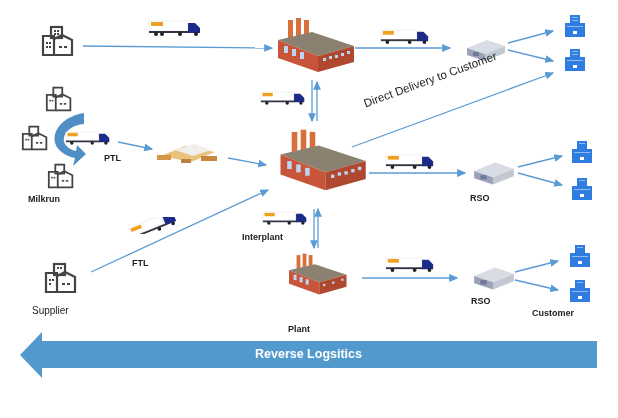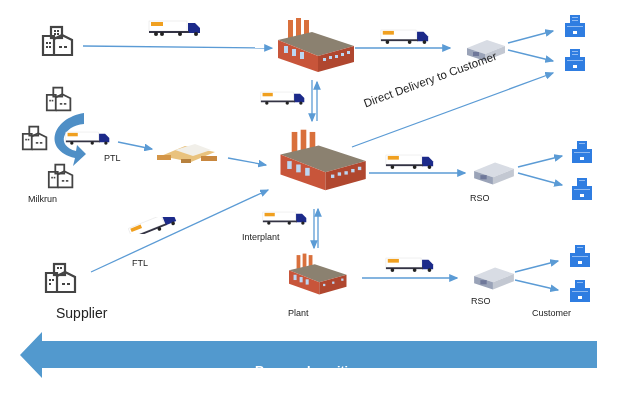--- a/index.html
+++ b/index.html
@@ -1,22 +1,22 @@
 <!DOCTYPE html>
 <html><head>
 <meta charset="utf-8">
 <style>
   html,body{margin:0;padding:0;background:#fff;}
   #stage{position:relative;width:618px;height:418px;overflow:hidden;background:#fff;font-family:"Liberation Sans",sans-serif;}
   svg#lines{position:absolute;left:0;top:0;}
-  .lbl{position:absolute;font-size:9px;color:#222;white-space:nowrap;}
-  .lbl-lg{position:absolute;font-size:14px;color:#222;white-space:nowrap;margin-left:24px;}
+  .lbl{position:absolute;font-size:9px;color:#222;white-space:nowrap;font-weight:bold;}
+  .lbl-lg{position:absolute;font-size:10px;color:#222;white-space:nowrap;}
   .ico{position:absolute;}
   #direct-label{position:absolute;left:362px;top:98px;font-size:11.5px;color:#222;transform:rotate(-20deg);transform-origin:0 0;white-space:nowrap;}
-  #reverse-label{position:absolute;left:255px;top:364px;font-size:12.5px;font-weight:bold;color:#fff;}
+  #reverse-label{position:absolute;left:255px;top:347px;font-size:12.5px;font-weight:bold;color:#fff;}
 </style>
 </head>
 <body>
 
 <div id="stage">
 
   <svg id="lines" width="618" height="418">
     <defs>
       <marker id="ah" markerWidth="7" markerHeight="6" refX="6" refY="3" orient="auto">
         <path d="M0,0 L7,3 L0,6 Z" fill="#5b9bd5"></path>
@@ -334,19 +334,19 @@
         <circle cx="32" cy="15" r="2" fill="#222"></circle>
         <circle cx="48" cy="15" r="2" fill="#222"></circle>
       </g>
     </svg>
 
   <div class="lbl" style="left:104px;top:153px">PTL</div>
   <div class="lbl" style="left:28px;top:194px">Milkrun</div>
   <div class="lbl" style="left:132px;top:258px">FTL</div>
   <div class="lbl-lg" style="left:32px;top:305px">Supplier</div>
   <div class="lbl" style="left:242px;top:232px">Interplant</div>
-  <div class="lbl" style="left:288px;top:308px">Plant</div>
+  <div class="lbl" style="left:288px;top:324px">Plant</div>
   <div class="lbl" style="left:470px;top:193px">RSO</div>
   <div class="lbl" style="left:471px;top:296px">RSO</div>
   <div class="lbl" style="left:532px;top:308px">Customer</div>
   <div id="direct-label">Direct Delivery to Customer</div>
   <div id="reverse-label">Reverse Logsitics</div>
 </div>
 
 </body></html>

